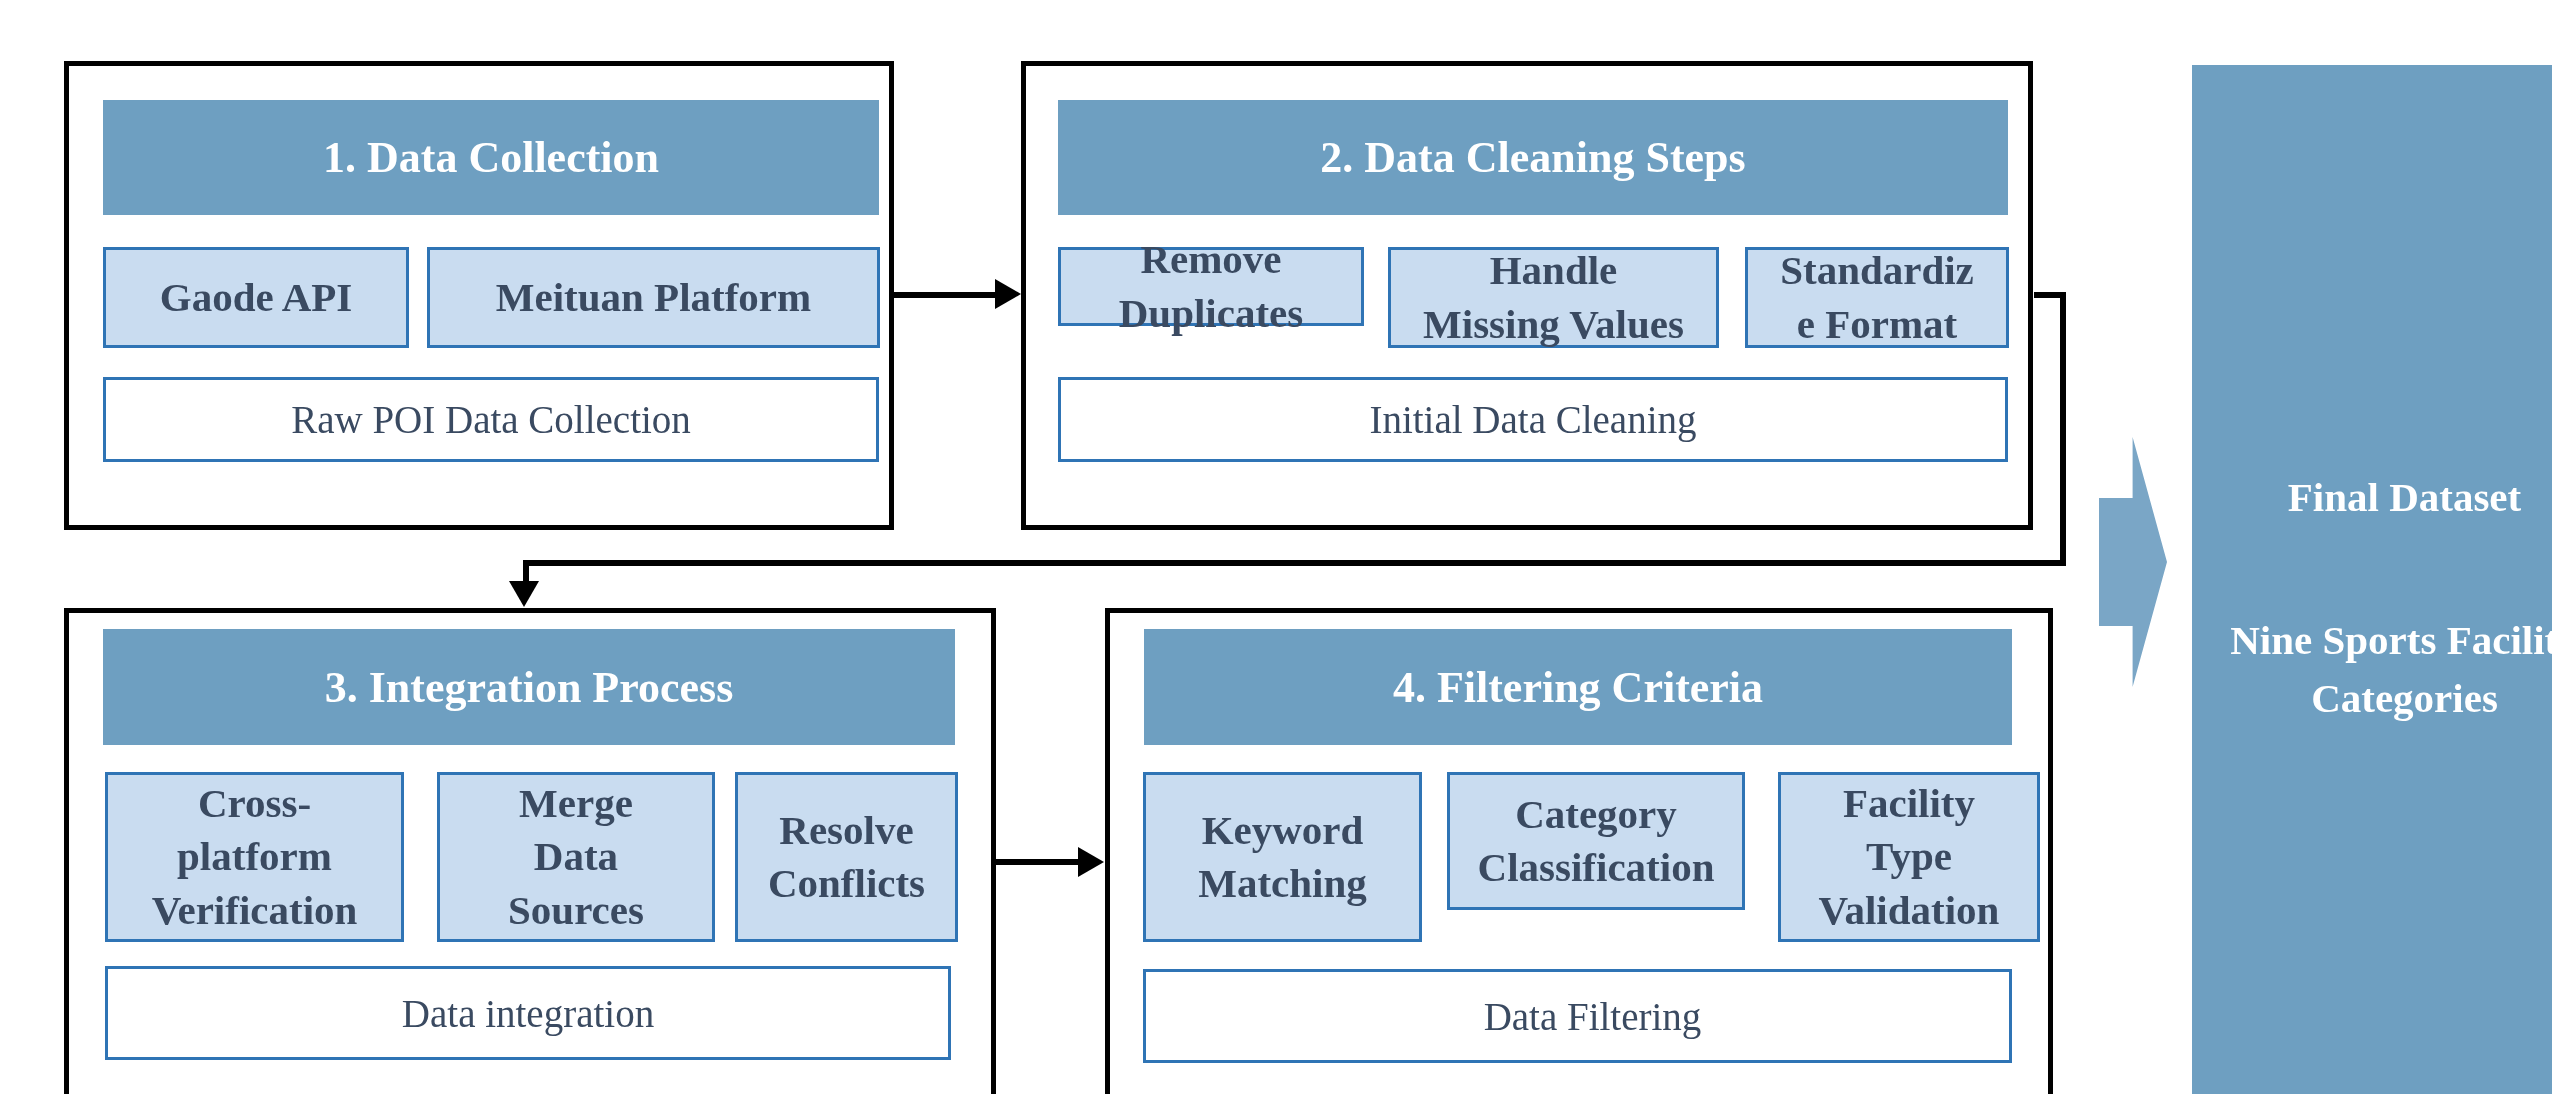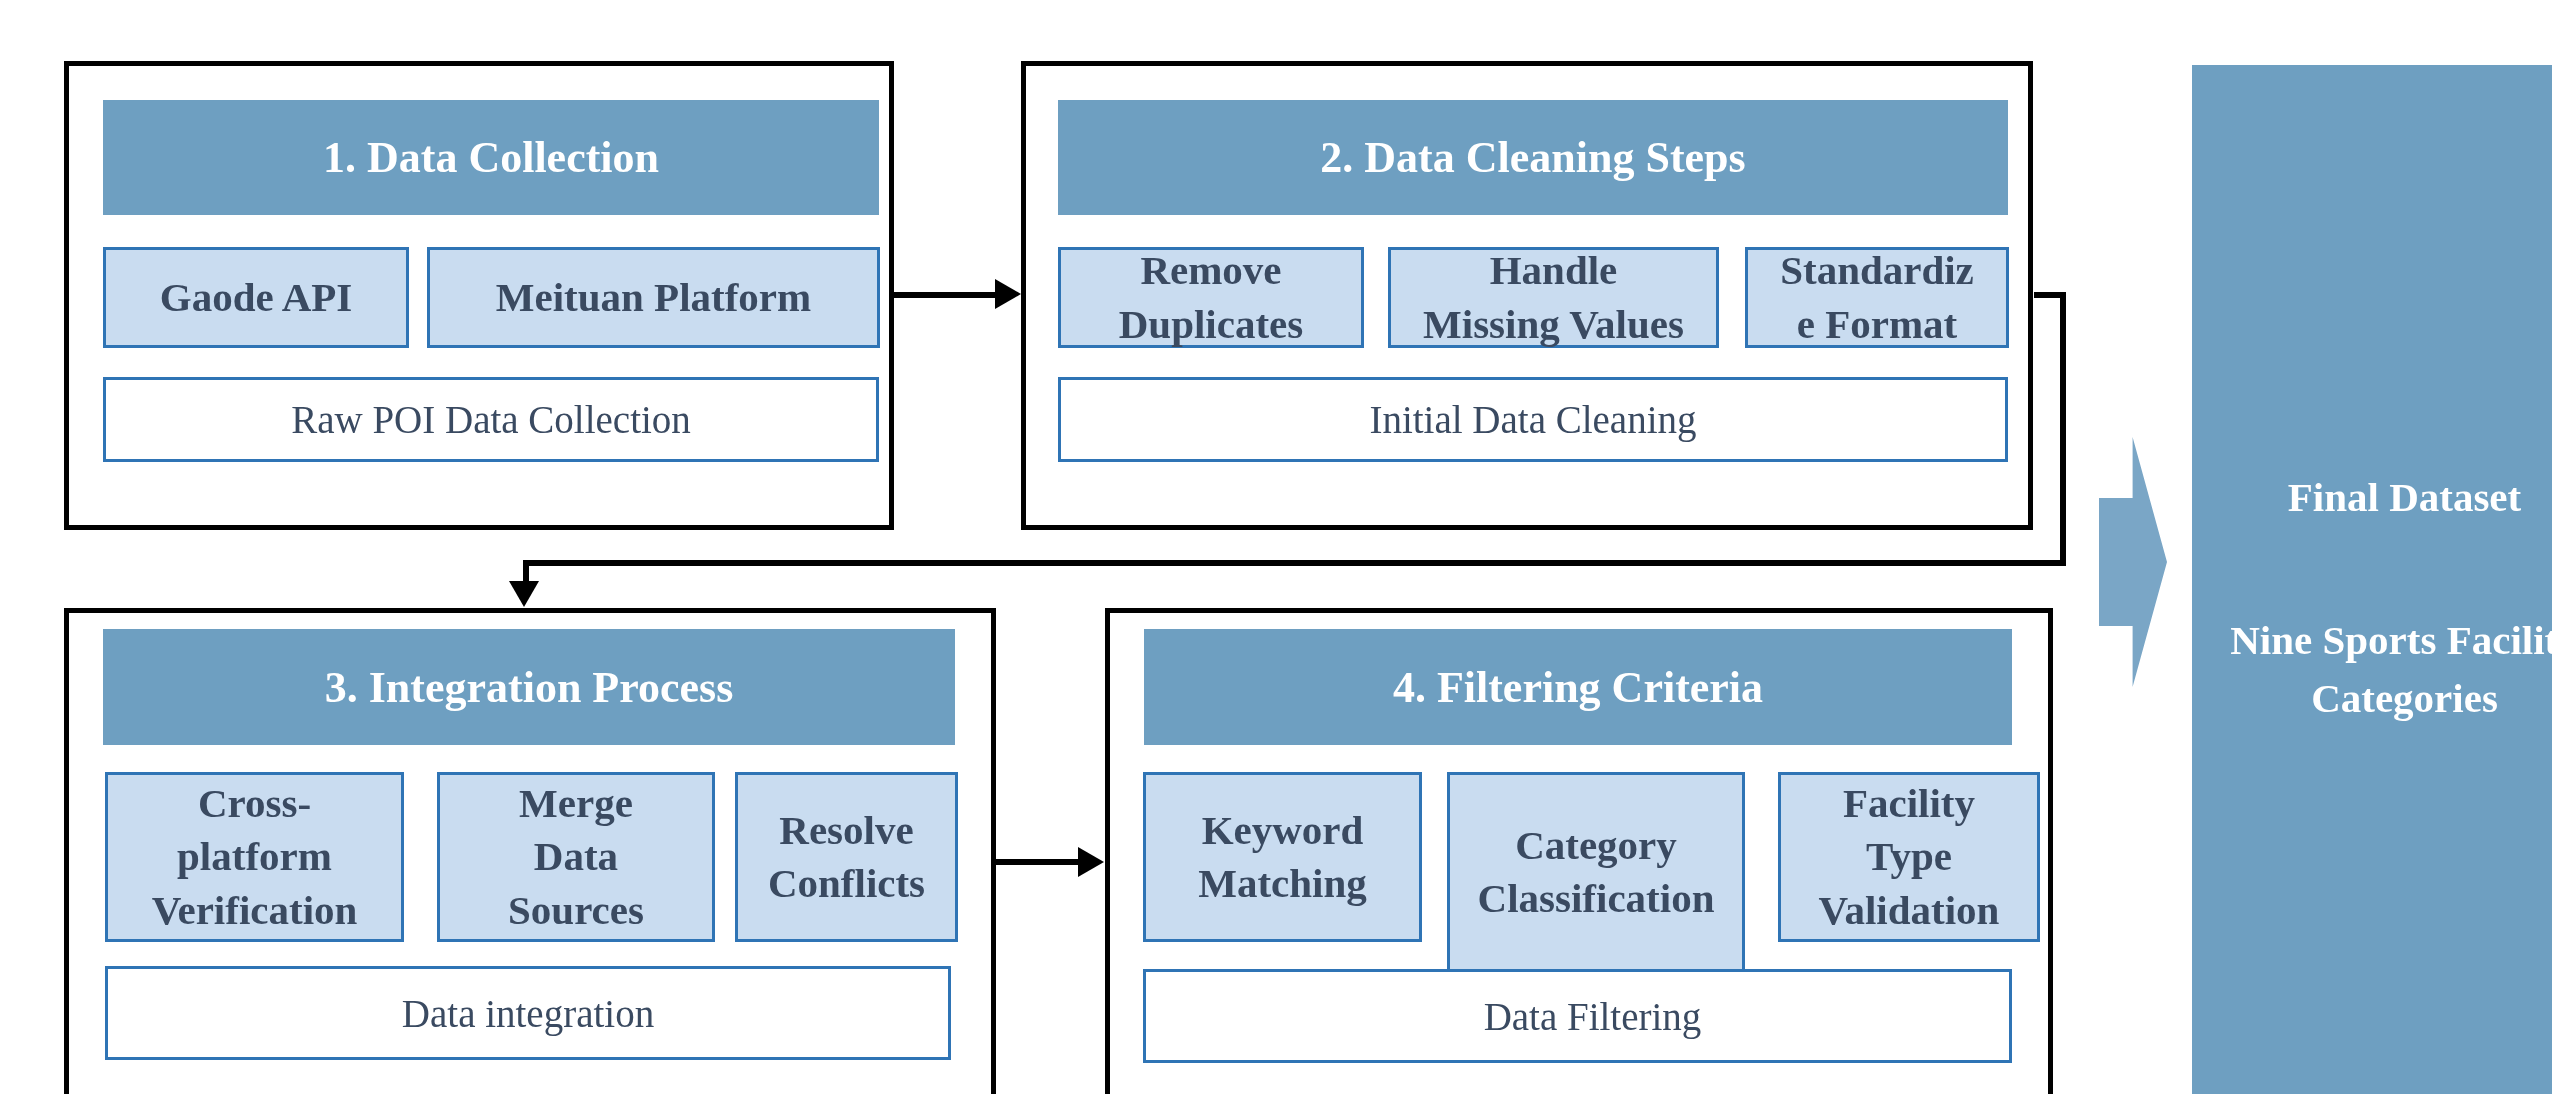--- a/index.html
+++ b/index.html
@@ -94,21 +94,21 @@
 <div class="canvas">
 
   <div class="frame" style="left:15.6px; top:12.5px; width:830px; height:469px;"></div>
   <div class="hdr" style="left:55px; top:52px; width:776px; height:115px;">1. Data Collection</div>
   <div class="sub" style="left:379px; top:199px; width:453px; height:101px;">Meituan Platform</div>
   <div class="sub" style="left:55px; top:199px; width:306px; height:101px;">Gaode API</div>
   <div class="out" style="left:55px; top:329px; width:776px; height:85px;">Raw POI Data Collection</div>
 
   <div class="frame" style="left:973px; top:12.5px; width:1012px; height:469px;"></div>
   <div class="hdr" style="left:1010px; top:52px; width:950px; height:115px;">2. Data Cleaning Steps</div>
-  <div class="sub" style="left:1010px; top:199px; width:306px; height:101px;">Remove
+  <div class="sub" style="left:1010px; top:199px; width:306px; height:79px;">Remove
 Duplicates</div>
   <div class="sub" style="left:1340px; top:199px; width:331px; height:101px;">Handle
 Missing Values</div>
   <div class="sub" style="left:1697px; top:199px; width:264px; height:101px;">Standardiz
 e Format</div>
   <div class="out" style="left:1010px; top:329px; width:950px; height:85px;">Initial Data Cleaning</div>
 
   <div class="frame" style="left:15.6px; top:560px; width:932px; height:494px;"></div>
   <div class="hdr" style="left:55px; top:581px; width:852px; height:116px;">3. Integration Process</div>
   <div class="sub" style="left:57px; top:724px; width:299px; height:170px;">Cross-
@@ -118,21 +118,21 @@
 Data
 Sources</div>
   <div class="sub" style="left:687px; top:724px; width:223px; height:170px;">Resolve
 Conflicts</div>
   <div class="out" style="left:57px; top:918px; width:846px; height:94px;text-align:center;">Data integration</div>
 
   <div class="frame" style="left:1057px; top:560px; width:948px; height:494px;"></div>
   <div class="hdr" style="left:1096px; top:581px; width:868px; height:116px;">4. Filtering Criteria</div>
   <div class="sub" style="left:1095px; top:724px; width:279px; height:170px;">Keyword
 Matching</div>
-  <div class="sub" style="left:1399px; top:724px; width:298px; height:200px;">Category
+  <div class="sub" style="left:1399px; top:724px; width:298px; height:138px;">Category
 Classification</div>
   <div class="sub" style="left:1730px; top:724px; width:262px; height:170px;">Facility
 Type
 Validation</div>
   <div class="out" style="left:1095px; top:921px; width:869px; height:94px;padding-left:30px;">Data Filtering</div>
 
   <div class="line" style="left:846px; top:244px; width:106px; height:5.5px;"></div>
   <div class="ah-r" style="left:947px; top:231px;"></div>
 
   <div class="line" style="left:1986px; top:244px; width:31px; height:5.5px;"></div>

